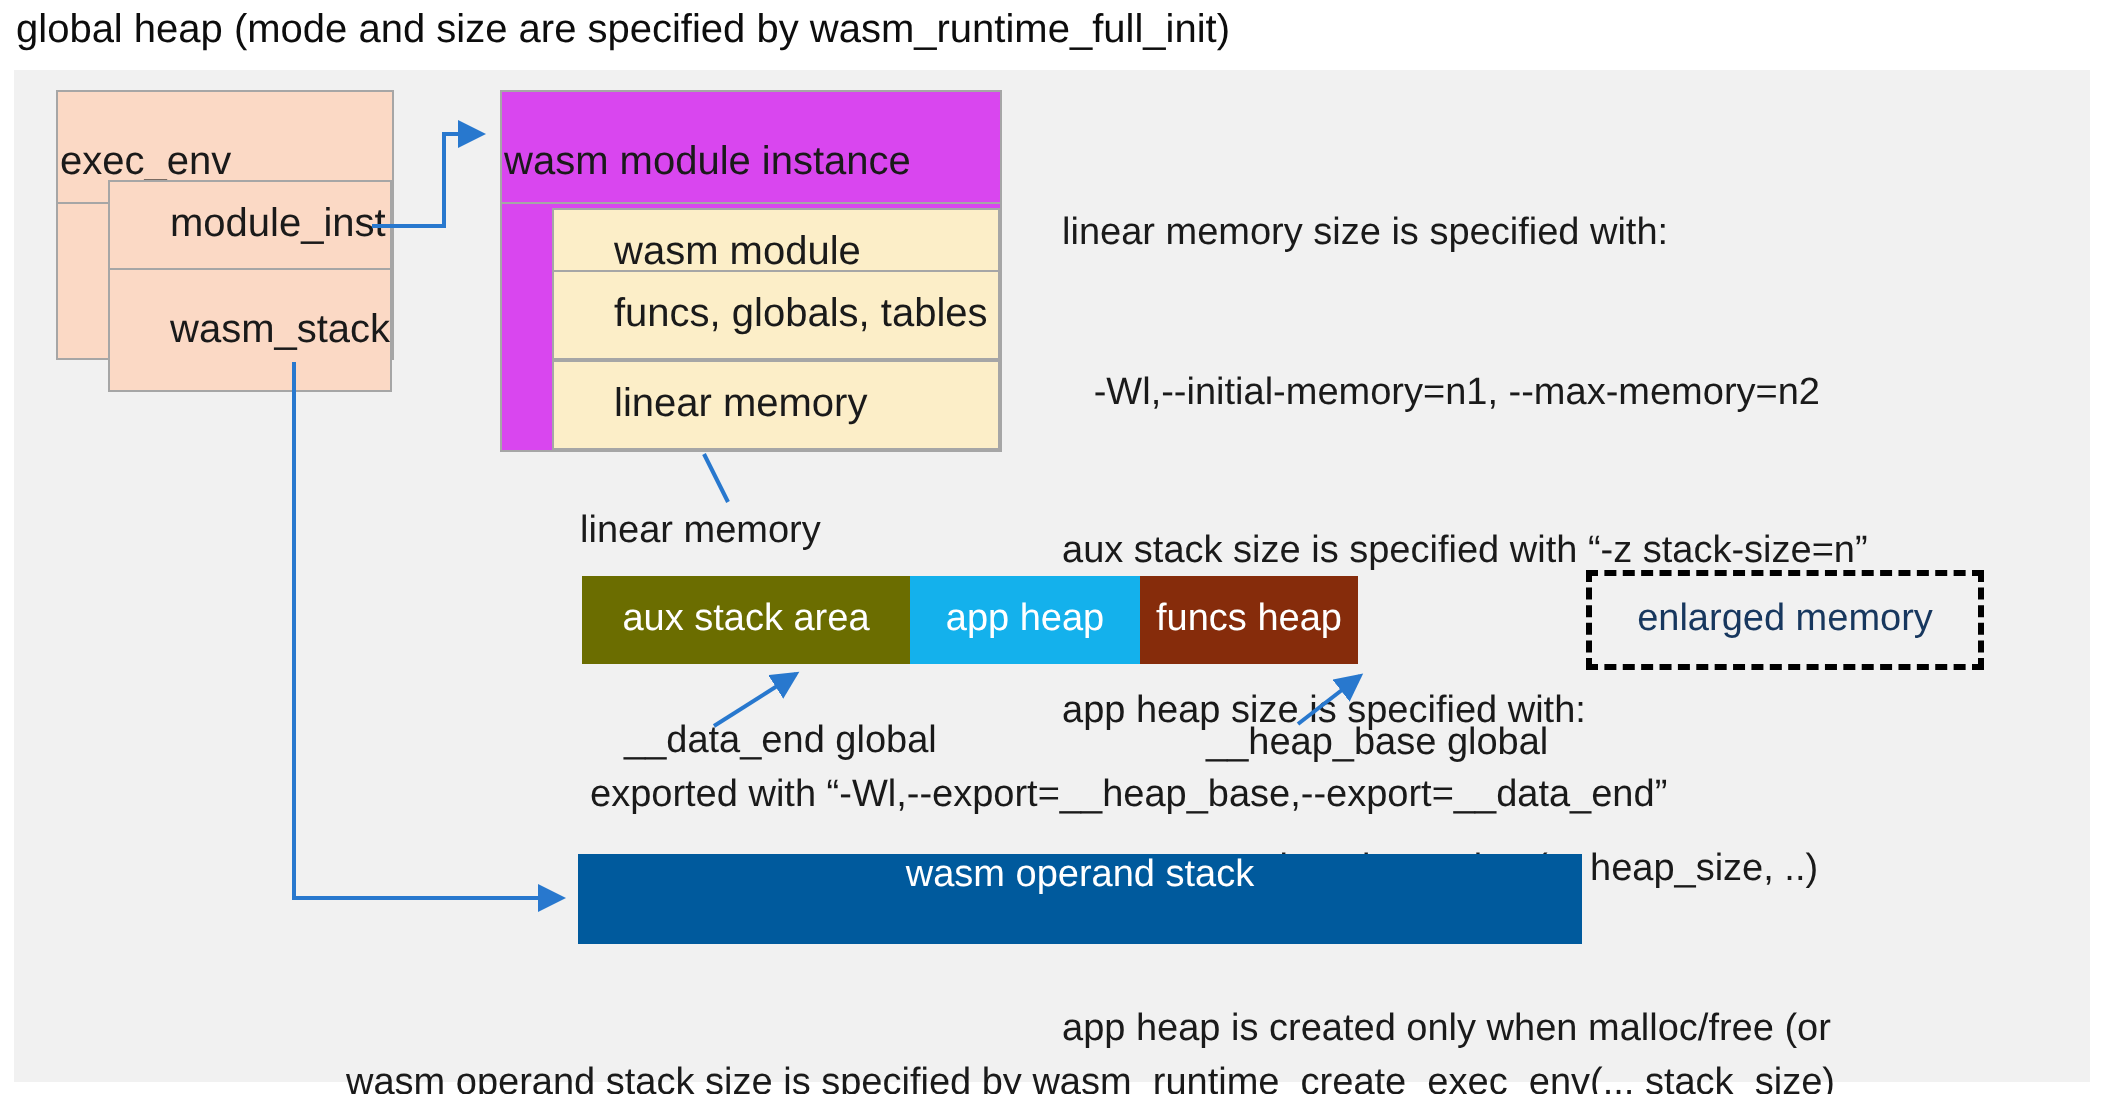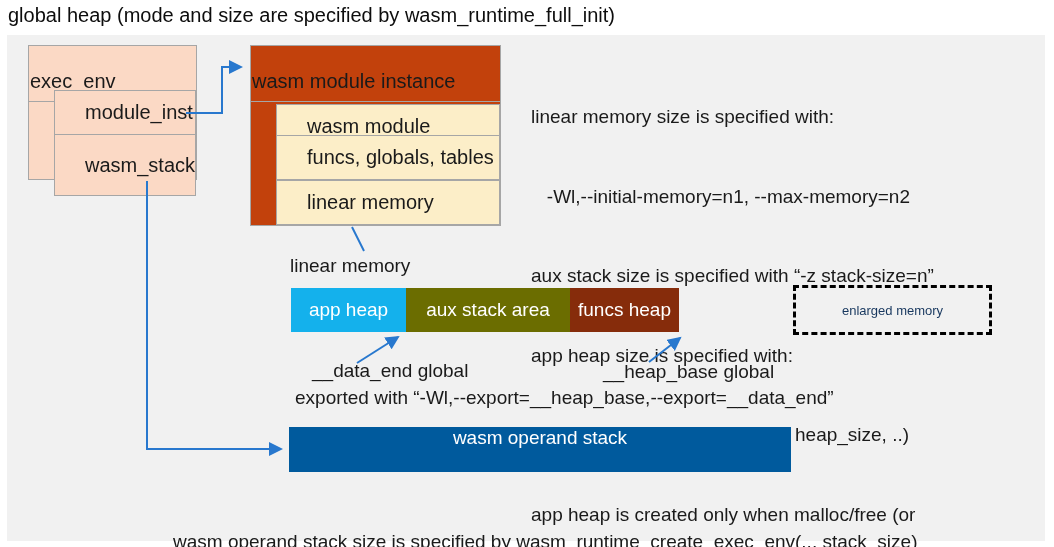--- a/index.html
+++ b/index.html
@@ -8,41 +8,41 @@
     font-family:"Liberation Sans","DejaVu Sans",sans-serif;color:#1a1a1a;
     background:#ffffff;
   }
   .abs{position:absolute;}
   #page-title{left:8px;top:4px;font-size:20px;color:#0d0d0d;white-space:pre;}
   #panel{left:7px;top:35px;width:1038px;height:506px;background:#f1f1f1;}
 
   
   .record{position:absolute;border:1px solid #a6a6a6;box-sizing:border-box;}
   .salmon{background:#fbd9c5;}
-  .cream{background:#c2410c;}
+  .cream{background:#d946ef;}
   .rec-header{position:absolute;left:0;right:0;top:0;height:40px;display:flex;align-items:center;
     padding-left:1px;font-size:20px;border-bottom:1px solid #a6a6a6;box-sizing:border-box;margin-top:16px;}
   .nest{position:absolute;left:25px;right:0;height:45px;border:1px solid #a6a6a6;box-sizing:border-box;
     display:flex;align-items:center;padding-left:30px;font-size:20px;}
   .nest.salmon{background:#fbd9c5;}
   .nest.cream{background:#fceec8;}
 
   #exec-env-box{left:28px;top:45px;width:169px;height:135px;}
   #module-instance-box{left:250px;top:45px;width:251px;height:181px;}
 
   #notes-top{left:531px;top:51px;font-size:19px;line-height:26.5px;white-space:pre;}
   .note-line{white-space:pre;}
 
   #linear-memory-label{left:290px;top:255px;font-size:19px;}
 
   #linear-memory-bar{left:291px;top:288px;height:44px;display:flex;}
   .segment{height:44px;display:flex;align-items:center;justify-content:center;
     color:#ffffff;font-size:19px;white-space:nowrap;}
   #enlarged-memory-box{left:793px;top:285px;width:199px;height:50px;border:3px dashed #000000;
-    box-sizing:border-box;display:flex;align-items:center;justify-content:center;font-size:13px;}
+    box-sizing:border-box;display:flex;align-items:center;justify-content:center;font-size:19px;}
 
   .annot{font-size:19px;white-space:pre;text-align:right;}
   #data-end-label{left:312px;top:360px;}
   #heap-base-label{left:603px;top:361px;}
   #exported-label{left:295px;top:387px;}
 
   #wasm-operand-stack-bar{left:289px;top:427px;width:502px;height:45px;background:#005a9d;
     display:flex;align-items:flex-start;justify-content:center;color:#ffffff;font-size:19px;}
 
   #notes-bottom{left:173px;top:479px;font-size:19px;line-height:25px;white-space:pre;}
@@ -78,22 +78,22 @@
     <div class="note-line">aux stack size is specified with “-z stack-size=n”</div>
     <div class="note-line">app heap size is specified with:</div>
     <div class="note-line">   wasm_runtime_instantiate(.., heap_size, ..)</div>
     <div class="note-line">app heap is created only when malloc/free (or</div>
     
   </div>
 
   <div id="linear-memory-label" class="abs">linear memory</div>
 
   <div id="linear-memory-bar" class="abs">
+    <div class="segment" style="background: rgb(107, 109, 0); width: 164px;">aux stack area</div>
     <div class="segment" style="background: rgb(20, 177, 236); width: 115px;">app heap</div>
-    <div class="segment" style="background: rgb(107, 109, 0); width: 164px;">aux stack area</div>
     <div class="segment" style="background: rgb(134, 44, 11); width: 109px;">funcs heap</div>
   </div>
 
   <div id="enlarged-memory-box" class="abs">
     <span style="color: rgb(23, 55, 94);">enlarged memory</span>
   </div>
 
   <div id="data-end-label" class="abs annot">__data_end global</div>
   <div id="heap-base-label" class="abs annot">__heap_base global</div>
   <div id="exported-label" class="abs annot">exported with “-Wl,--export=__heap_base,--export=__data_end”</div>

